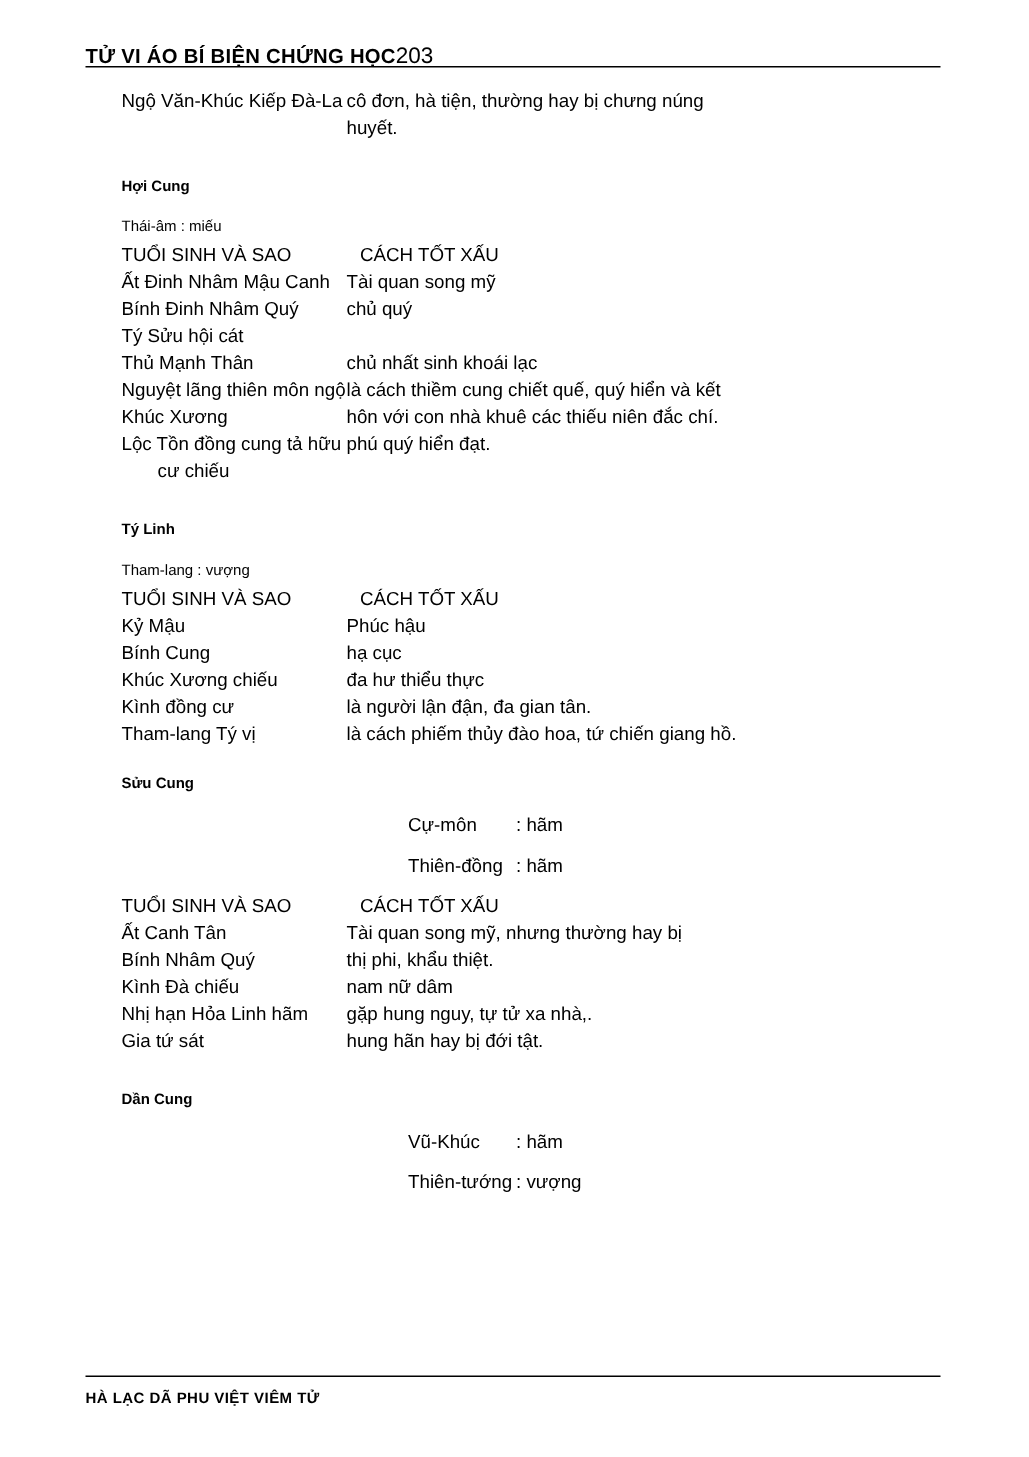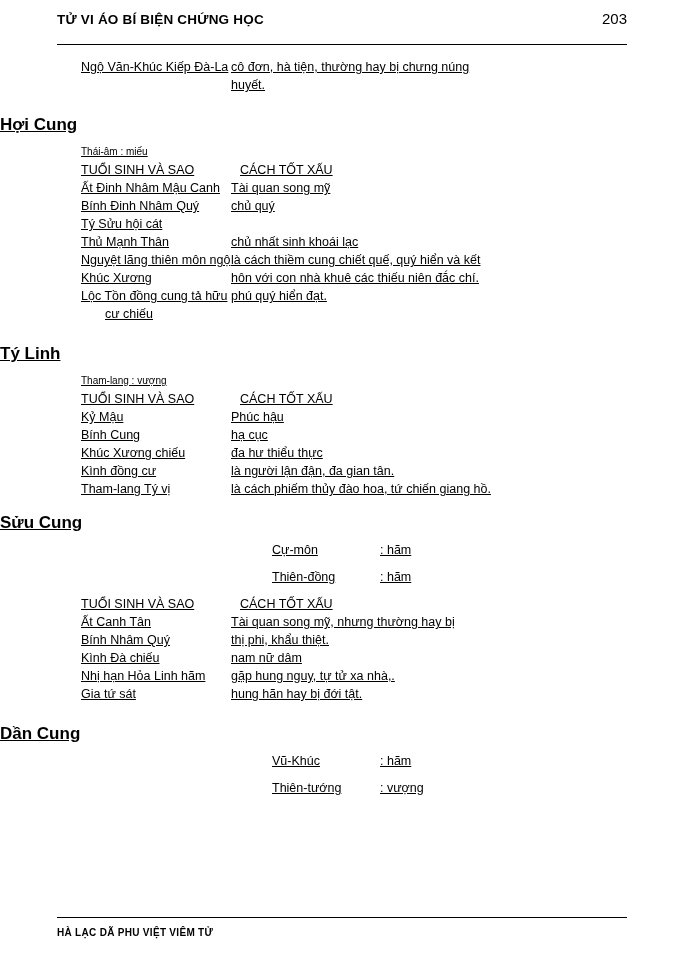--- a/index.html
+++ b/index.html
@@ -18,24 +18,24 @@
   .page {
     position: relative;
     width: 686px;
     height: 971px;
     box-sizing: border-box;
     padding: 0;
   }
   .header {
     position: absolute;
     left: 57px;
-    top: 10px;
+    top: 29px;
     width: 570px;
     display: flex;
-    justify-content: space-between;
+    justify-content: flex-start;
     align-items: baseline;
   }
   .header-title {
     font-size: 13.5px;
     font-weight: bold;
     letter-spacing: 0.2px;
   }
   .header-page {
     font-size: 15px;
   }
@@ -63,21 +63,20 @@
     font-size: 10px;
     font-weight: bold;
     letter-spacing: 0.3px;
   }
 
   .content {
     position: absolute;
     left: 0;
     top: 58px;
     width: 560px;
-    text-decoration: underline;
   }
 
   .row {
     display: flex;
     align-items: flex-start;
     font-size: 12.5px;
     line-height: 18px;
     min-height: 0;
   }
   .col-left {
@@ -91,27 +90,27 @@
     padding-right: 28px;
     box-sizing: border-box;
   }
   .col-left.indent1 { }
   .col-left.indent2 { padding-left: 105px; }
   .col-mid-label {
     padding-left: 272px;
     box-sizing: border-box;
     width: 100%;
     display: flex;
-    gap: 36px;
   }
   .mid-name { width: 72px; flex: 0 0 72px; }
   .mid-val { flex: 1 1 auto; }
 
   .section-head {
-    font-size: 17px;
+    padding-left: 81px;
+    font-size: 10px;
     font-weight: bold;
     line-height: 18px;
   }
   .spacer-lg { height: 22px; }
   .spacer-md { height: 16px; }
   .spacer-sm { height: 9px; }
 
   .head-cols .col-right { padding-left: 9px; }
 
   .wrap-line {

